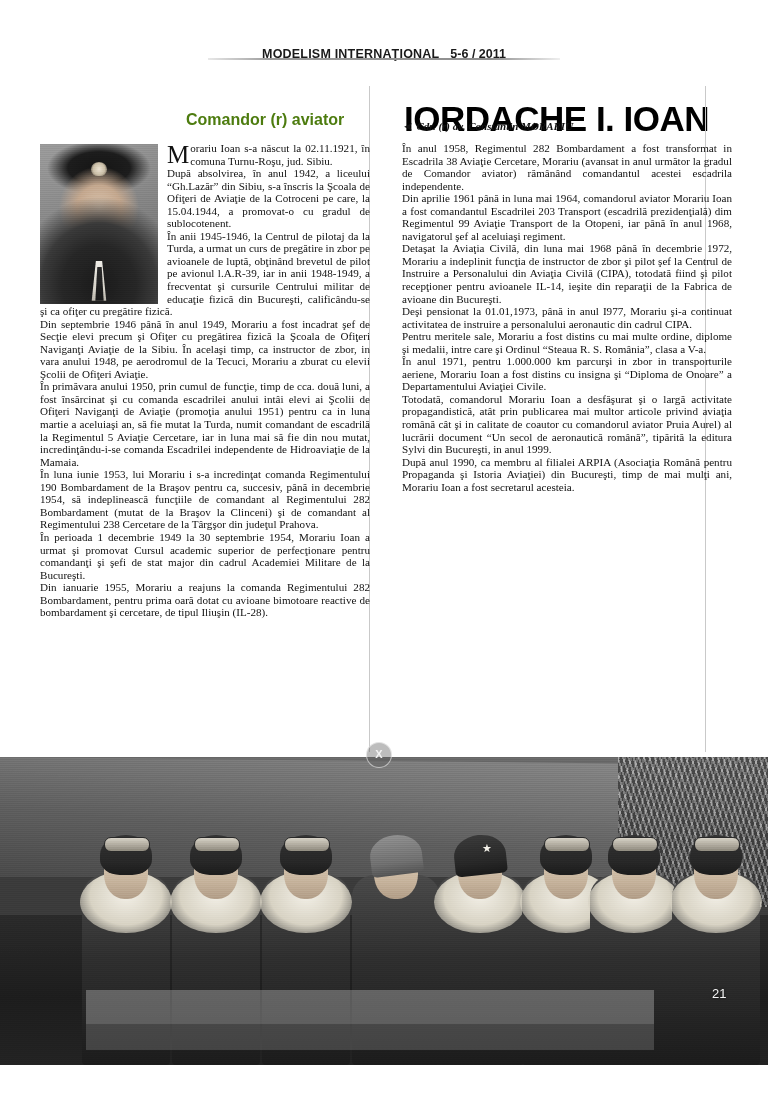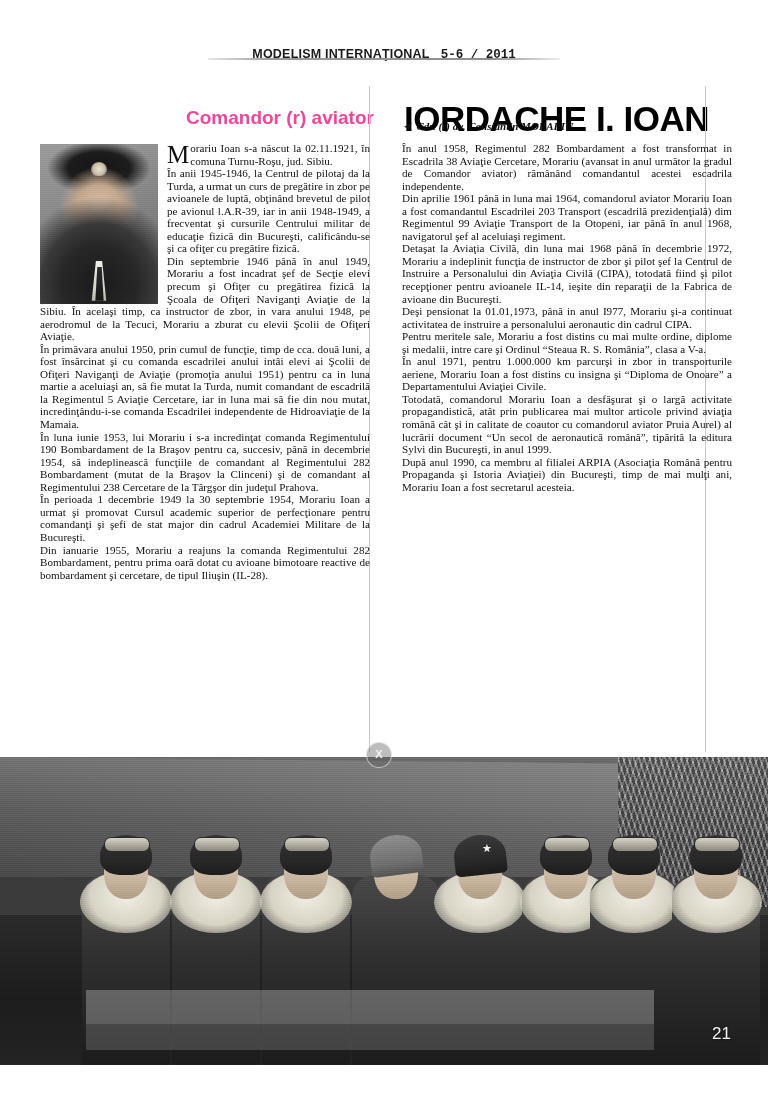--- a/index.html
+++ b/index.html
@@ -33,21 +33,21 @@
   }
   #masthead-title {
     font-family: "Liberation Sans", sans-serif;
     font-weight: bold;
     font-size: 12.5px;
     letter-spacing: 0.2px;
     color: #1a1a1a;
     display: inline-block;
   }
   #masthead-issue {
-    font-family: Liberation Mono, monospace;
+    font-family: Liberation Sans, sans-serif;
     font-weight: bold;
     font-size: 12.5px;
     color: #1a1a1a;
     display: inline-block;
     margin-left: 11px;
   }
   #masthead-rule {
     position: absolute;
     left: 208px; top: 58px;
     width: 352px;
@@ -60,22 +60,22 @@
     position: absolute;
     left: 186px; top: 88px;
     width: 516px;
     height: 48px;
   }
   #title-rank {
     position: absolute;
     left: 0; bottom: 7px;
     font-family: "Liberation Sans", sans-serif;
     font-weight: bold;
-    font-size: 19px;
-    color: #ec4899;
+    font-size: 16px;
+    color: #4d7c0f;
     white-space: nowrap;
   }
   #title-name {
     position: absolute;
     left: 218px; bottom: 0px;
     font-family: "Liberation Sans", sans-serif;
     font-weight: bold;
     font-size: 35px;
     letter-spacing: -0.5px;
     color: #000;
@@ -312,24 +312,24 @@
   }
   #overlay-bar-bottom {
     position: absolute;
     left: 86px; top: 1024px;
     width: 568px; height: 26px;
     background: rgba(200,200,200,0.22);
     z-index: 30;
   }
   #page-number {
     position: absolute;
-    left: 712px; top: 1024px;
+    left: 712px; top: 986px;
     color: #f4f4f4;
     font-family: "Liberation Sans", sans-serif;
-    font-size: 17px;
+    font-size: 13px;
     z-index: 35;
     text-shadow: 0 0 3px rgba(0,0,0,0.6);
   }
   #bottom-white {
     position: absolute;
     left: 0; top: 1065px;
     width: 768px; height: 32px;
     background: #ffffff;
     z-index: 36;
   }
@@ -358,20 +358,21 @@
   <div id="col-left" class="column">
     <div id="portrait">
       <div class="ph-bg"></div>
       <div class="ph-cap-badge"></div>
       <div class="ph-collar"></div>
       <div class="ph-tie"></div>
       <div class="ph-grain"></div>
     </div>
 
     <p class="para"><span class="dropcap">M</span><span>orariu Ioan s-a născut la 02.11.1921, în comuna Turnu-Roşu, jud. Sibiu.</span></p>
+    <p class="para">După absolvirea, în anul 1942, a liceului “Gh.Lazăr” din Sibiu, s-a înscris la Şcoala de Ofiţeri de Aviaţie de la Cotroceni pe care, la 15.04.1944, a promovat-o cu gradul de sublocotenent.</p>
     <p class="para">În anii 1945-1946, la Centrul de pilotaj da la Turda, a urmat un curs de pregătire in zbor pe avioanele de luptă, obţinând brevetul de pilot pe avionul l.A.R-39, iar in anii 1948-1949, a frecventat şi cursurile Centrului militar de educaţie fizică din Bucureşti, calificându-se şi ca ofiţer cu pregătire fizică.</p>
     <p class="para">Din septembrie 1946 până în anul 1949, Morariu a fost incadrat şef de Secţie elevi precum şi Ofiţer cu pregătirea fizică la Şcoala de Ofiţeri Naviganţi Aviaţie de la Sibiu. În acelaşi timp, ca instructor de zbor, in vara anului 1948, pe aerodromul de la Tecuci, Morariu a zburat cu elevii Şcolii de Ofiţeri Aviaţie.</p>
     <p class="para">În primăvara anului 1950, prin cumul de funcţie, timp de cca. două luni, a fost însărcinat şi cu comanda escadrilei anului intâi elevi ai Şcolii de Ofiţeri Naviganţi de Aviaţie (promoţia anului 1951) pentru ca in luna martie a aceluiaşi an, să fie mutat la Turda, numit comandant de escadrilă la Regimentul 5 Aviaţie Cercetare, iar in luna mai să fie din nou mutat, incredinţându-i-se comanda Escadrilei independente de Hidroaviaţie de la Mamaia.</p>
     <p class="para">În luna iunie 1953, lui Morariu i s-a incredinţat comanda Regimentului 190 Bombardament de la Braşov pentru ca, succesiv, până in decembrie 1954, să indeplinească funcţiile de comandant al Regimentului 282 Bombardament (mutat de la Braşov la Clinceni) şi de comandant al Regimentului 238 Cercetare de la Târgşor din judeţul Prahova.</p>
     <p class="para">În perioada 1 decembrie 1949 la 30 septembrie 1954, Morariu Ioan a urmat şi promovat Cursul academic superior de perfecţionare pentru comandanţi şi şefi de stat major din cadrul Academiei Militare de la Bucureşti.</p>
     <p class="para">Din ianuarie 1955, Morariu a reajuns la comanda Regimentului 282 Bombardament, pentru prima oară dotat cu avioane bimotoare reactive de bombardament şi cercetare, de tipul Iliuşin (IL-28).</p>
   </div>
 
   <div id="col-right" class="column">
     <p class="para">În anul 1958, Regimentul 282 Bombardament a fost transformat in Escadrila 38 Aviaţie Cercetare, Morariu (avansat in anul următor la gradul de Comandor aviator) rămânând comandantul acestei escadrila independente.</p>

